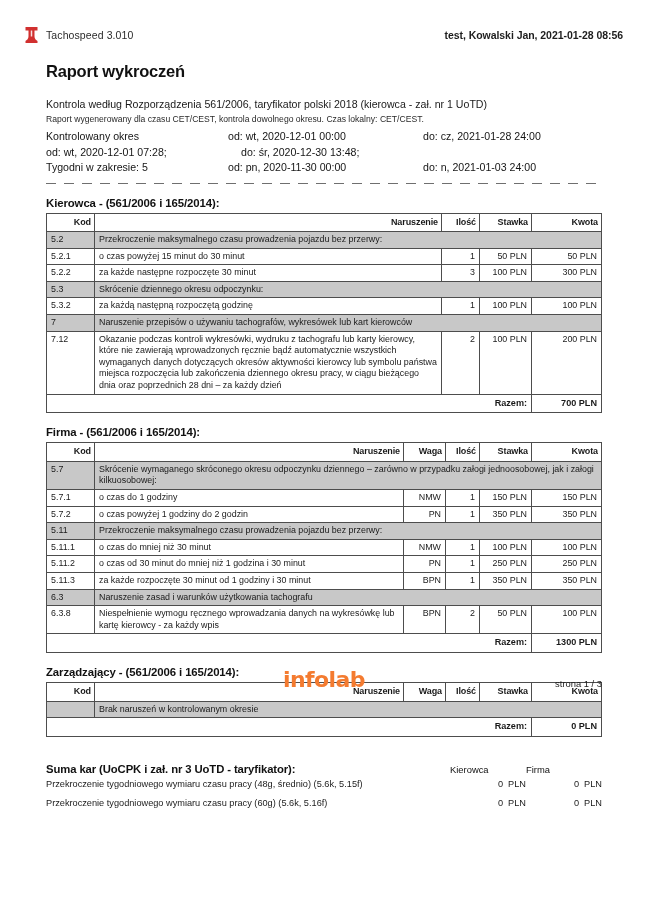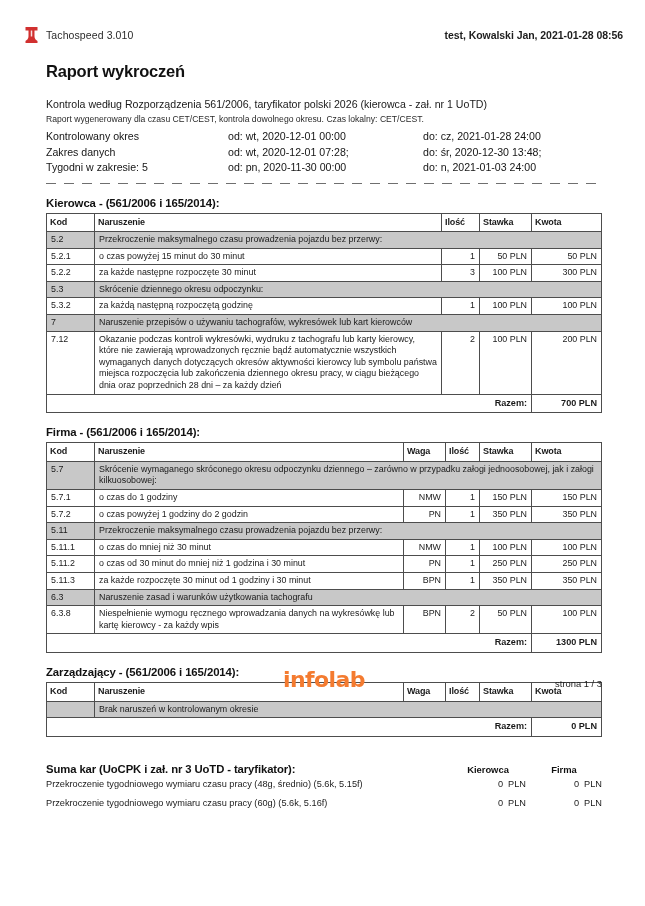--- a/index.html
+++ b/index.html
@@ -138,21 +138,21 @@
   table.viol th,
   table.viol td {
     border: 1px solid #4d4d4d;
     padding: 2px 4px;
     vertical-align: top;
     line-height: 11.6px;
     box-sizing: border-box;
   }
   table.viol thead th {
     font-weight: bold;
-    text-align: left;
+    text-align: right;
     font-size: 9px;
     padding: 3px 3px;
     background: #ffffff;
     vertical-align: middle;
     letter-spacing: -0.1px;
     margin-left: 38px;
   }
   td.c-kod   { text-align: left; }
   td.c-desc  { text-align: left; }
   td.c-waga  { text-align: right; }
@@ -197,23 +197,23 @@
     display: flex;
     align-items: baseline;
     font-size: 11.3px;
     font-weight: bold;
     color: #111;
   }
   .summary-head .sum-title { flex: 1 1 auto; letter-spacing: -0.1px;}
   .summary-head .sum-col {
     width: 76px;
     flex: 0 0 76px;
-    text-align: center;
+    text-align: left;
     font-size: 9.4px;
-    font-weight: bold;
+    font-weight: normal;
   }
   .summary-row {
     display: flex;
     align-items: baseline;
     font-size: 9.2px;
     line-height: 19px;
     color: #1b1b1b;
   }
   .summary-row .sum-label { flex: 1 1 auto; }
   .summary-row .sum-val {
@@ -263,31 +263,30 @@
       </svg>
       <span class="brand-text">Tachospeed 3.010</span>
     </div>
     <div class="topbar-right">test, Kowalski Jan, 2021-01-28 08:56</div>
   </div>
 
   <div class="content">
 
     <h1 class="report-title">Raport wykroczeń</h1>
 
-    <div class="meta-line">Kontrola według Rozporządzenia 561/2006, taryfikator polski 2026 (kierowca - zał. nr 1 UoTD)</div>
+    <div class="meta-line">Kontrola według Rozporządzenia 561/2006, taryfikator polski 2018 (kierowca - zał. nr 1 UoTD)</div>
     <div class="meta-note">Raport wygenerowany dla czasu CET/CEST, kontrola dowolnego okresu. Czas lokalny: CET/CEST.</div>
 
     <div class="period">
       <div class="period-row">
         <span class="period-c1">Kontrolowany okres</span>
         <span class="period-c2">od: wt, 2020-12-01 00:00</span>
         <span class="period-c3">do: cz, 2021-01-28 24:00</span>
       </div>
       <div class="period-row">
-        <span class="period-c1">Zakres danych</span>
         <span class="period-c2">od: wt, 2020-12-01 07:28;</span>
         <span class="period-c3">do: śr, 2020-12-30 13:48;</span>
       </div>
       <div class="period-row">
         <span class="period-c1">Tygodni w zakresie: 5</span>
         <span class="period-c2">od: pn, 2020-11-30 00:00</span>
         <span class="period-c3">do: n, 2021-01-03 24:00</span>
       </div>
       <div class="dashrule"></div>
     </div>

